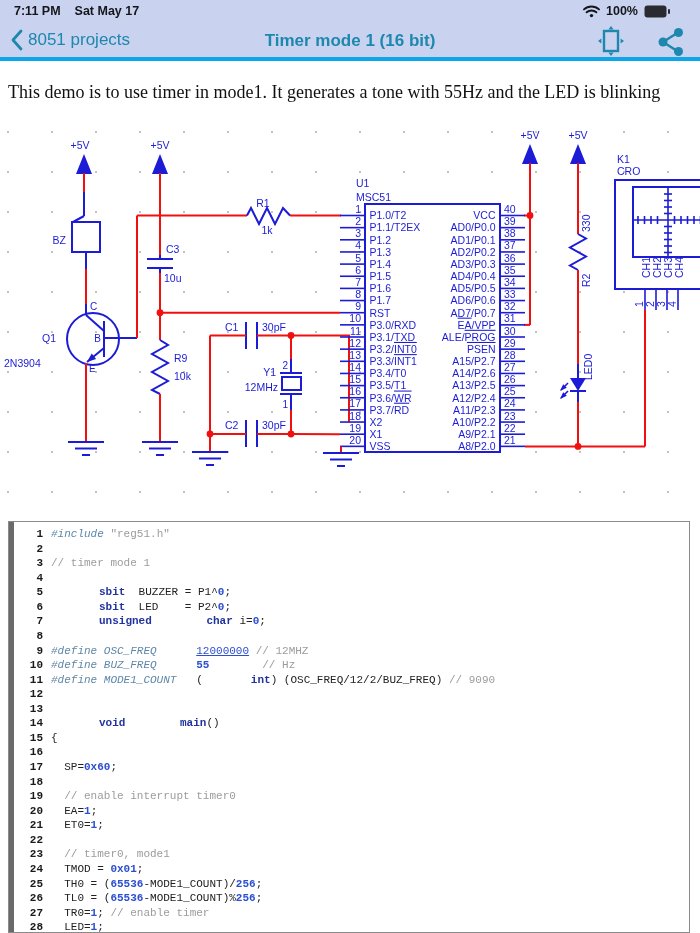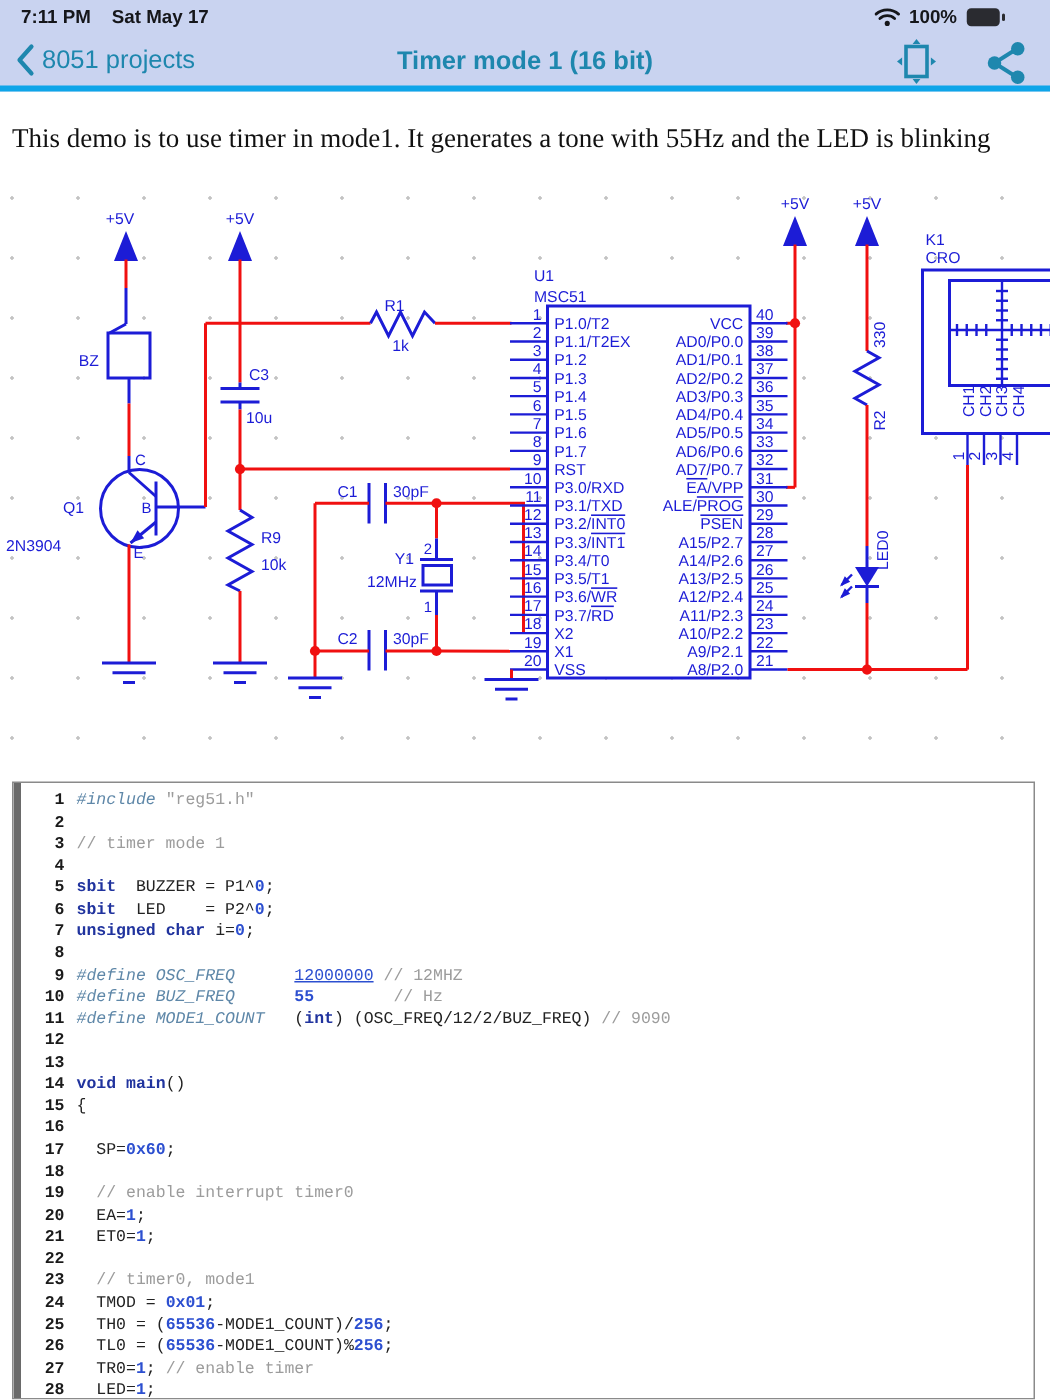--- a/index.html
+++ b/index.html
@@ -40,21 +40,21 @@
   
   #code-panel { position:absolute; left:8px; top:521px; width:682px; height:412px;
     background:#fff; border:1px solid #8a8a8a; overflow:hidden; }
   #code-scrollbar { position:absolute; left:0; top:0; width:5px; height:100%; background:#6a6a6a; }
   #code-lines { position:absolute; left:12px; top:5px; right:0;
     font-family:"Liberation Mono","DejaVu Sans Mono", monospace; font-size:11px;
     line-height:14.56px; white-space:pre; }
   .cl { display:flex; }
   .ln { width:30px; text-align:right; padding-right:8px; font-weight:bold; color:#1a1a1a; flex:none; }
   .tok-p { color:#222; }
-  .tok-k { color:#20339e; font-weight:bold; }
+  .tok-k { color:#20339e; font-weight:bold;margin-left:48px; }
   .tok-n { color:#2c4fd0; font-weight:bold; }
   .tok-u { color:#2c4fd0; font-weight:normal; text-decoration:underline; }
   .tok-d { color:#5e87a8;font-style:italic; }
   .tok-s { color:#9c9c9c; }
 </style>
 </head>
 <body>
 
 <div id="app">
 

